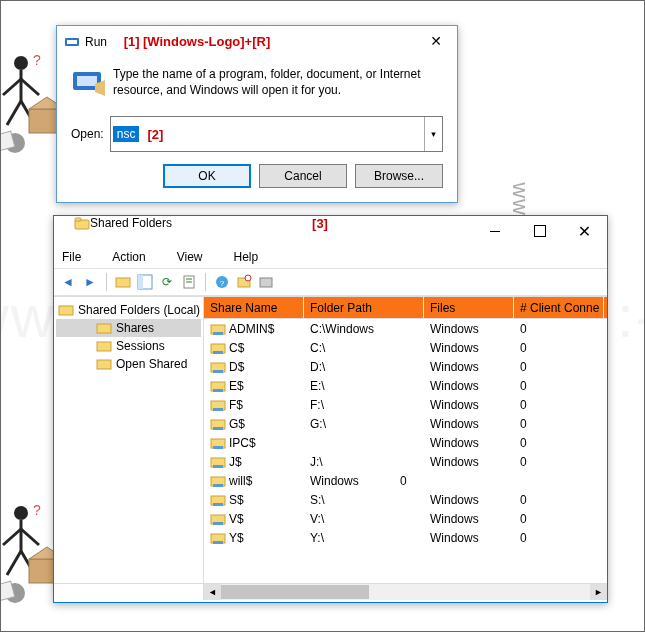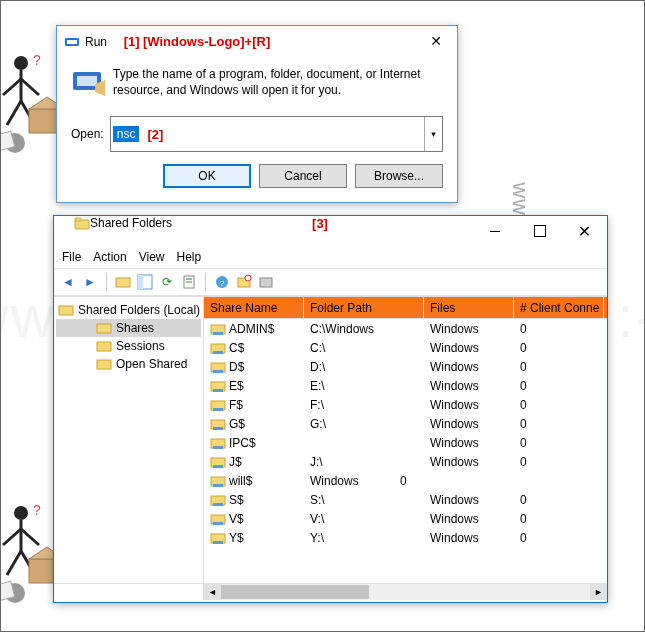--- a/index.html
+++ b/index.html
@@ -113,21 +113,21 @@
     }
     .shared-titlebar {
       display: flex; align-items: stretch; height: 30px; background: #fff;
     }
     .shared-titlebar .left { display: flex; align-items: flex-start; padding-left: 20px; flex: 1; }
     .shared-titlebar .winbtns { display: flex; }
     .winbtn { width: 45px; display: flex; align-items: center; justify-content: center; cursor: pointer; font-family: Arial; }
     .winbtn.min::after { content: ""; width: 10px; height: 1px; background: #000; }
     .winbtn.max::after { content: ""; width: 10px; height: 10px; border: 1px solid #000; }
     .winbtn.close { font-size: 16px; }
-    .menubar { display: flex; gap: 12px; padding: 4px 8px; font-size: 12px; }
+    .menubar { display: flex; gap: 31px; padding: 4px 8px; font-size: 12px; }
     .menubar span { cursor: pointer; }
     .toolbar { display: flex; align-items: center; gap: 6px; padding: 2px 6px; border-top: 1px solid #e0e0e0; border-bottom: 1px solid #e0e0e0; height: 28px; }
     .ticon { width: 16px; height: 16px; display: flex; align-items: center; justify-content: center; font-size: 12px; }
     .vsep { width: 1px; height: 18px; background: #ccc; margin: 0 2px; }
     .content { display: flex; height: calc(100% - 30px - 24px - 28px - 17px); border-top: 1px solid #ddd; }
     .tree { width: 150px; border-right: 1px solid #ddd; padding: 4px 2px; overflow: hidden; }
     .tree-row { display: flex; align-items: center; font-size: 12px; height: 18px; cursor: pointer; }
     .tree-row.root { padding-left: 2px; }
     .tree-row.child { padding-left: 40px; }
     .tree-row.selected { background: #d6d6d6; }

